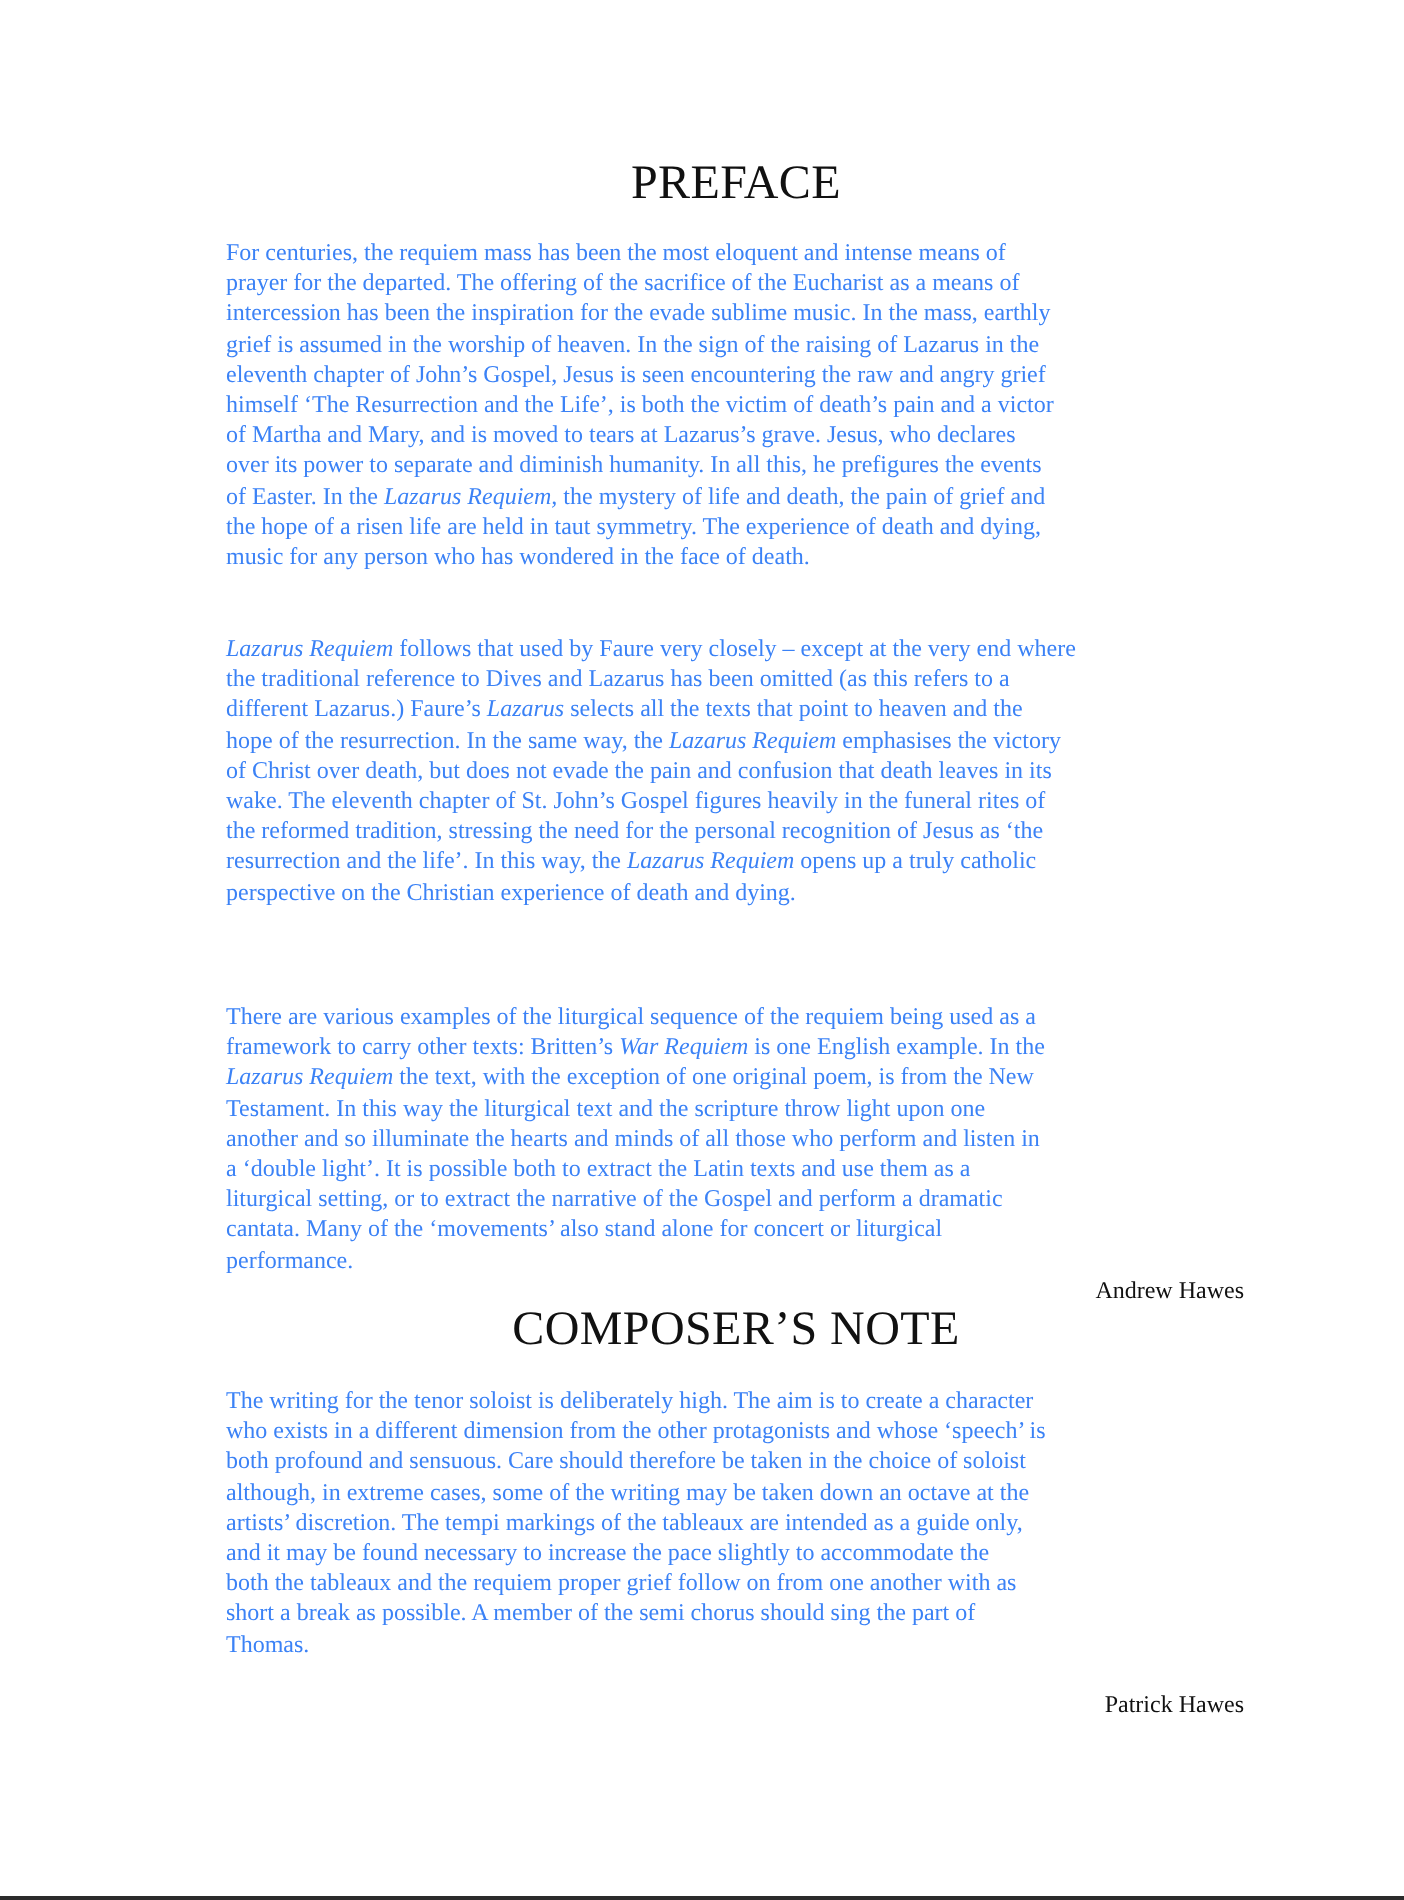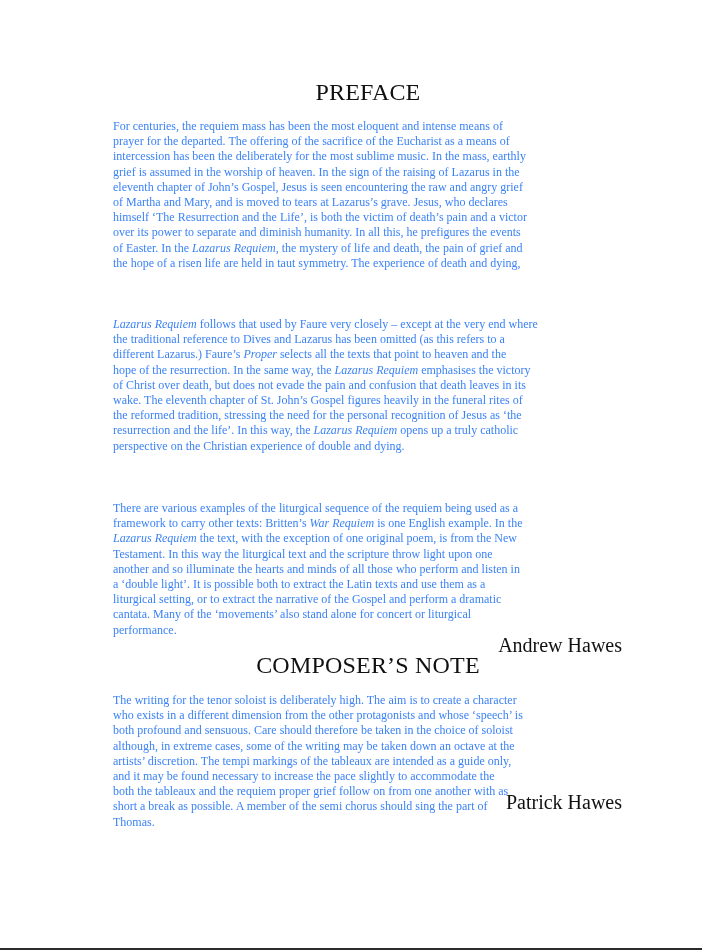--- a/index.html
+++ b/index.html
@@ -7,54 +7,55 @@
     .page { position: absolute; left: 0; top: 0; width: 702px; height: 950px; background: #ffffff; color: #111; font-family: "Liberation Serif", "DejaVu Serif", serif; }
     .heading { position: absolute; left: 0; width: 702px; text-align: center; font-size: 24px; line-height: 26px; letter-spacing: 0.2px; color: #111; }
     .h-preface { top: 79px; left: 17px; }
     .h-composer { top: 652px; left: 17px; }
     .para { position: absolute; left: 113px; width: 512px; font-size: 12px; line-height: 15.2px; color: #3b82f6; white-space: nowrap; }
     .para .line { display: block; height: 15.2px; }
     .p1 { top: 119px; }
     .p2 { top: 317px; }
     .p3 { top: 501px; }
     .p4 { top: 693px; }
-    .sig { position: absolute; right: 80px; font-size: 20px; line-height: 15px; color: #111; }
+    .sig { position: absolute; right: 80px; font-size: 12px; line-height: 15px; color: #111; }
     .sig1 { top: 638px; }
-    .sig2 { top: 795px; }
+    .sig2 { top: 845px; }
     i { font-style: italic; font-family: Liberation Serif, serif; }
     .bottom-rule { position: absolute; left: 0; top: 948px; width: 702px; height: 2px; background: #2b2b2b; }
   </style>
 </head>
 <body>
 
 <div class="page">
   <div class="heading h-preface">PREFACE</div>
 
   <div class="para p1">
       <span class="line"><span>For centuries, the requiem mass has been the most eloquent and intense means of</span></span>
       <span class="line"><span>prayer for the departed. The offering of the sacrifice of the Eucharist as a means of</span></span>
-      <span class="line"><span>intercession has been the deliberately for the most sublime music. In the mass, earthly</span></span>
+      <span class="line"><span>intercession has been the inspiration for the evade sublime music. In the mass, earthly</span></span>
       <span class="line"><span>grief is assumed in the worship of heaven. In the sign of the raising of Lazarus in the</span></span>
       <span class="line"><span>eleventh chapter of John’s Gospel, Jesus is seen encountering the raw and angry grief</span></span>
+      <span class="line"><span>himself ‘The Resurrection and the Life’, is both the victim of death’s pain and a victor</span></span>
       <span class="line"><span>of Martha and Mary, and is moved to tears at Lazarus’s grave. Jesus, who declares</span></span>
-      <span class="line"><span>himself ‘The Resurrection and the Life’, is both the victim of death’s pain and a victor</span></span>
       <span class="line"><span>over its power to separate and diminish humanity. In all this, he prefigures the events</span></span>
       <span class="line"><span>of Easter. In the </span><i>Lazarus Requiem,</i><span> the mystery of life and death, the pain of grief and</span></span>
       <span class="line"><span>the hope of a risen life are held in taut symmetry. The experience of death and dying,</span></span>
+      <span class="line"><span>music for any person who has wondered in the face of death.</span></span>
     </div>
   <div class="para p2">
       <span class="line"><i>Lazarus Requiem</i><span> follows that used by Faure very closely – except at the very end where</span></span>
       <span class="line"><span>the traditional reference to Dives and Lazarus has been omitted (as this refers to a</span></span>
-      <span class="line"><span>different Lazarus.) Faure’s </span><i>Proper</i><span> selects all the texts that point to heaven and the</span></span>
+      <span class="line"><span>different Lazarus.) Faure’s </span><i>Lazarus</i><span> selects all the texts that point to heaven and the</span></span>
       <span class="line"><span>hope of the resurrection. In the same way, the </span><i>Lazarus Requiem</i><span> emphasises the victory</span></span>
       <span class="line"><span>of Christ over death, but does not evade the pain and confusion that death leaves in its</span></span>
       <span class="line"><span>wake. The eleventh chapter of St. John’s Gospel figures heavily in the funeral rites of</span></span>
       <span class="line"><span>the reformed tradition, stressing the need for the personal recognition of Jesus as ‘the</span></span>
       <span class="line"><span>resurrection and the life’. In this way, the </span><i>Lazarus Requiem</i><span> opens up a truly catholic</span></span>
-      <span class="line"><span>perspective on the Christian experience of double and dying.</span></span>
+      <span class="line"><span>perspective on the Christian experience of death and dying.</span></span>
     </div>
   <div class="para p3">
       <span class="line"><span>There are various examples of the liturgical sequence of the requiem being used as a</span></span>
       <span class="line"><span>framework to carry other texts: Britten’s </span><i>War Requiem</i><span> is one English example. In the</span></span>
       <span class="line"><i>Lazarus Requiem</i><span> the text, with the exception of one original poem, is from the New</span></span>
       <span class="line"><span>Testament. In this way the liturgical text and the scripture throw light upon one</span></span>
       <span class="line"><span>another and so illuminate the hearts and minds of all those who perform and listen in</span></span>
       <span class="line"><span>a ‘double light’. It is possible both to extract the Latin texts and use them as a</span></span>
       <span class="line"><span>liturgical setting, or to extract the narrative of the Gospel and perform a dramatic</span></span>
       <span class="line"><span>cantata. Many of the ‘movements’ also stand alone for concert or liturgical</span></span>

